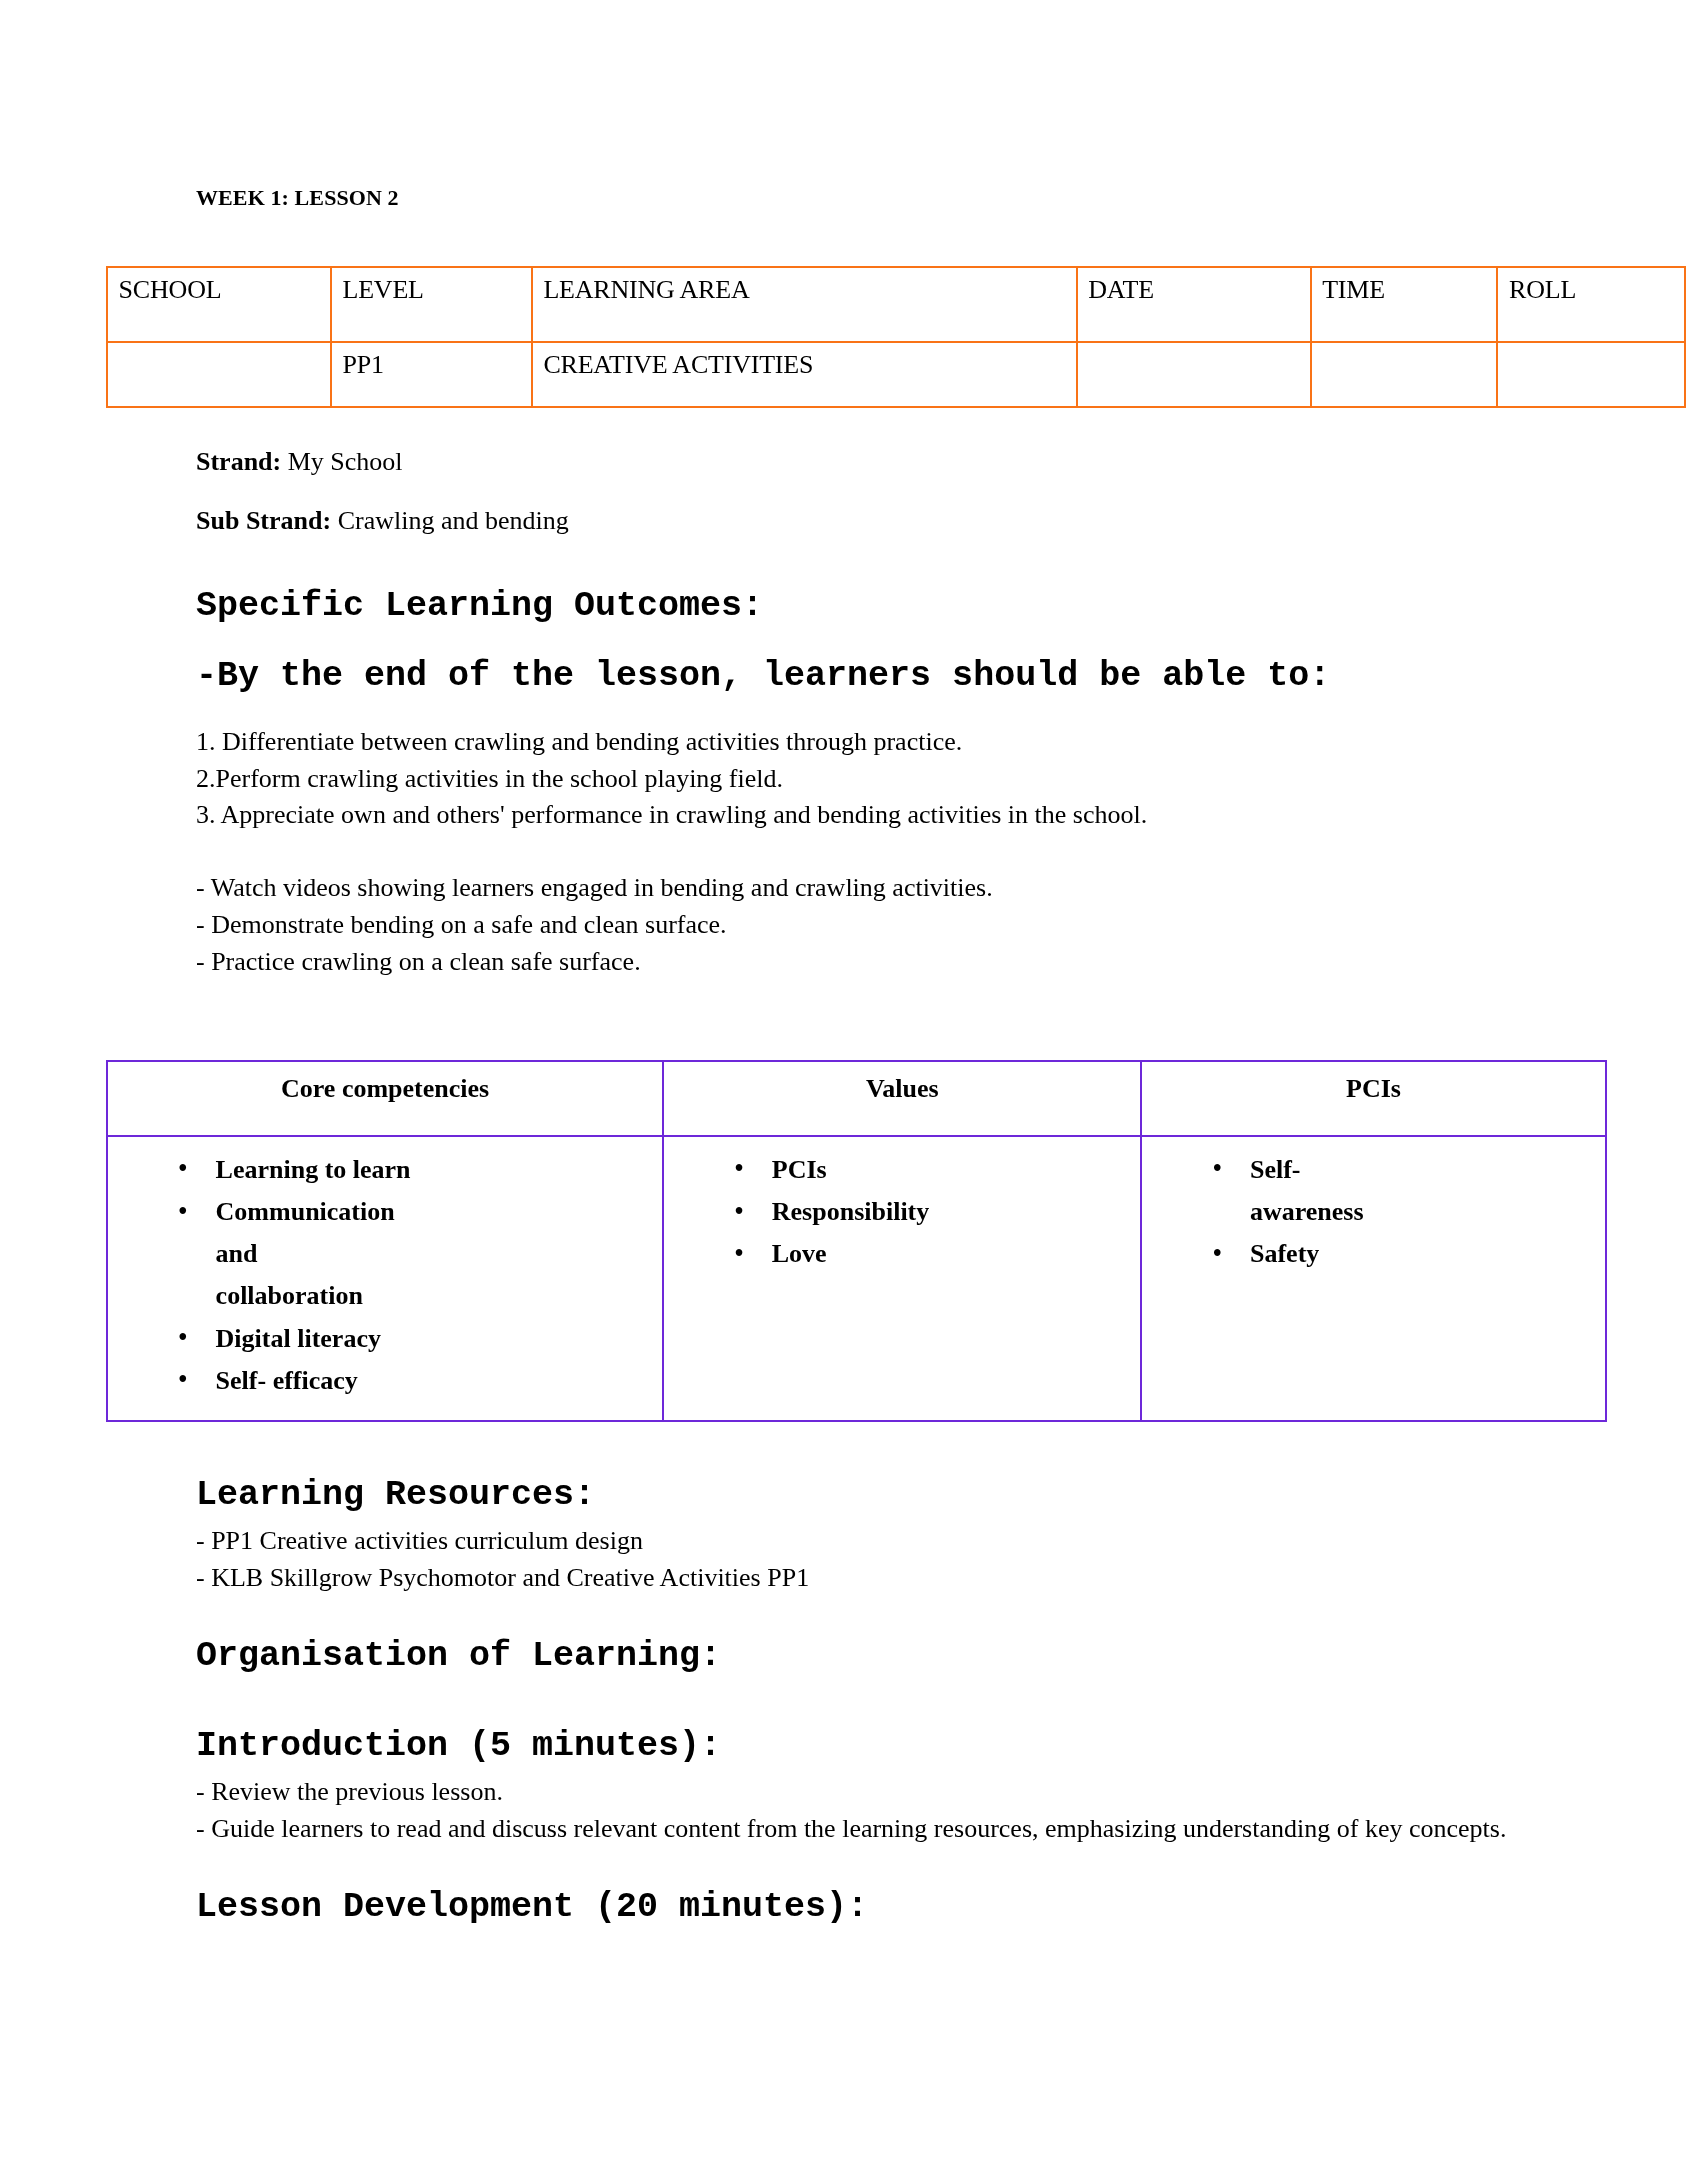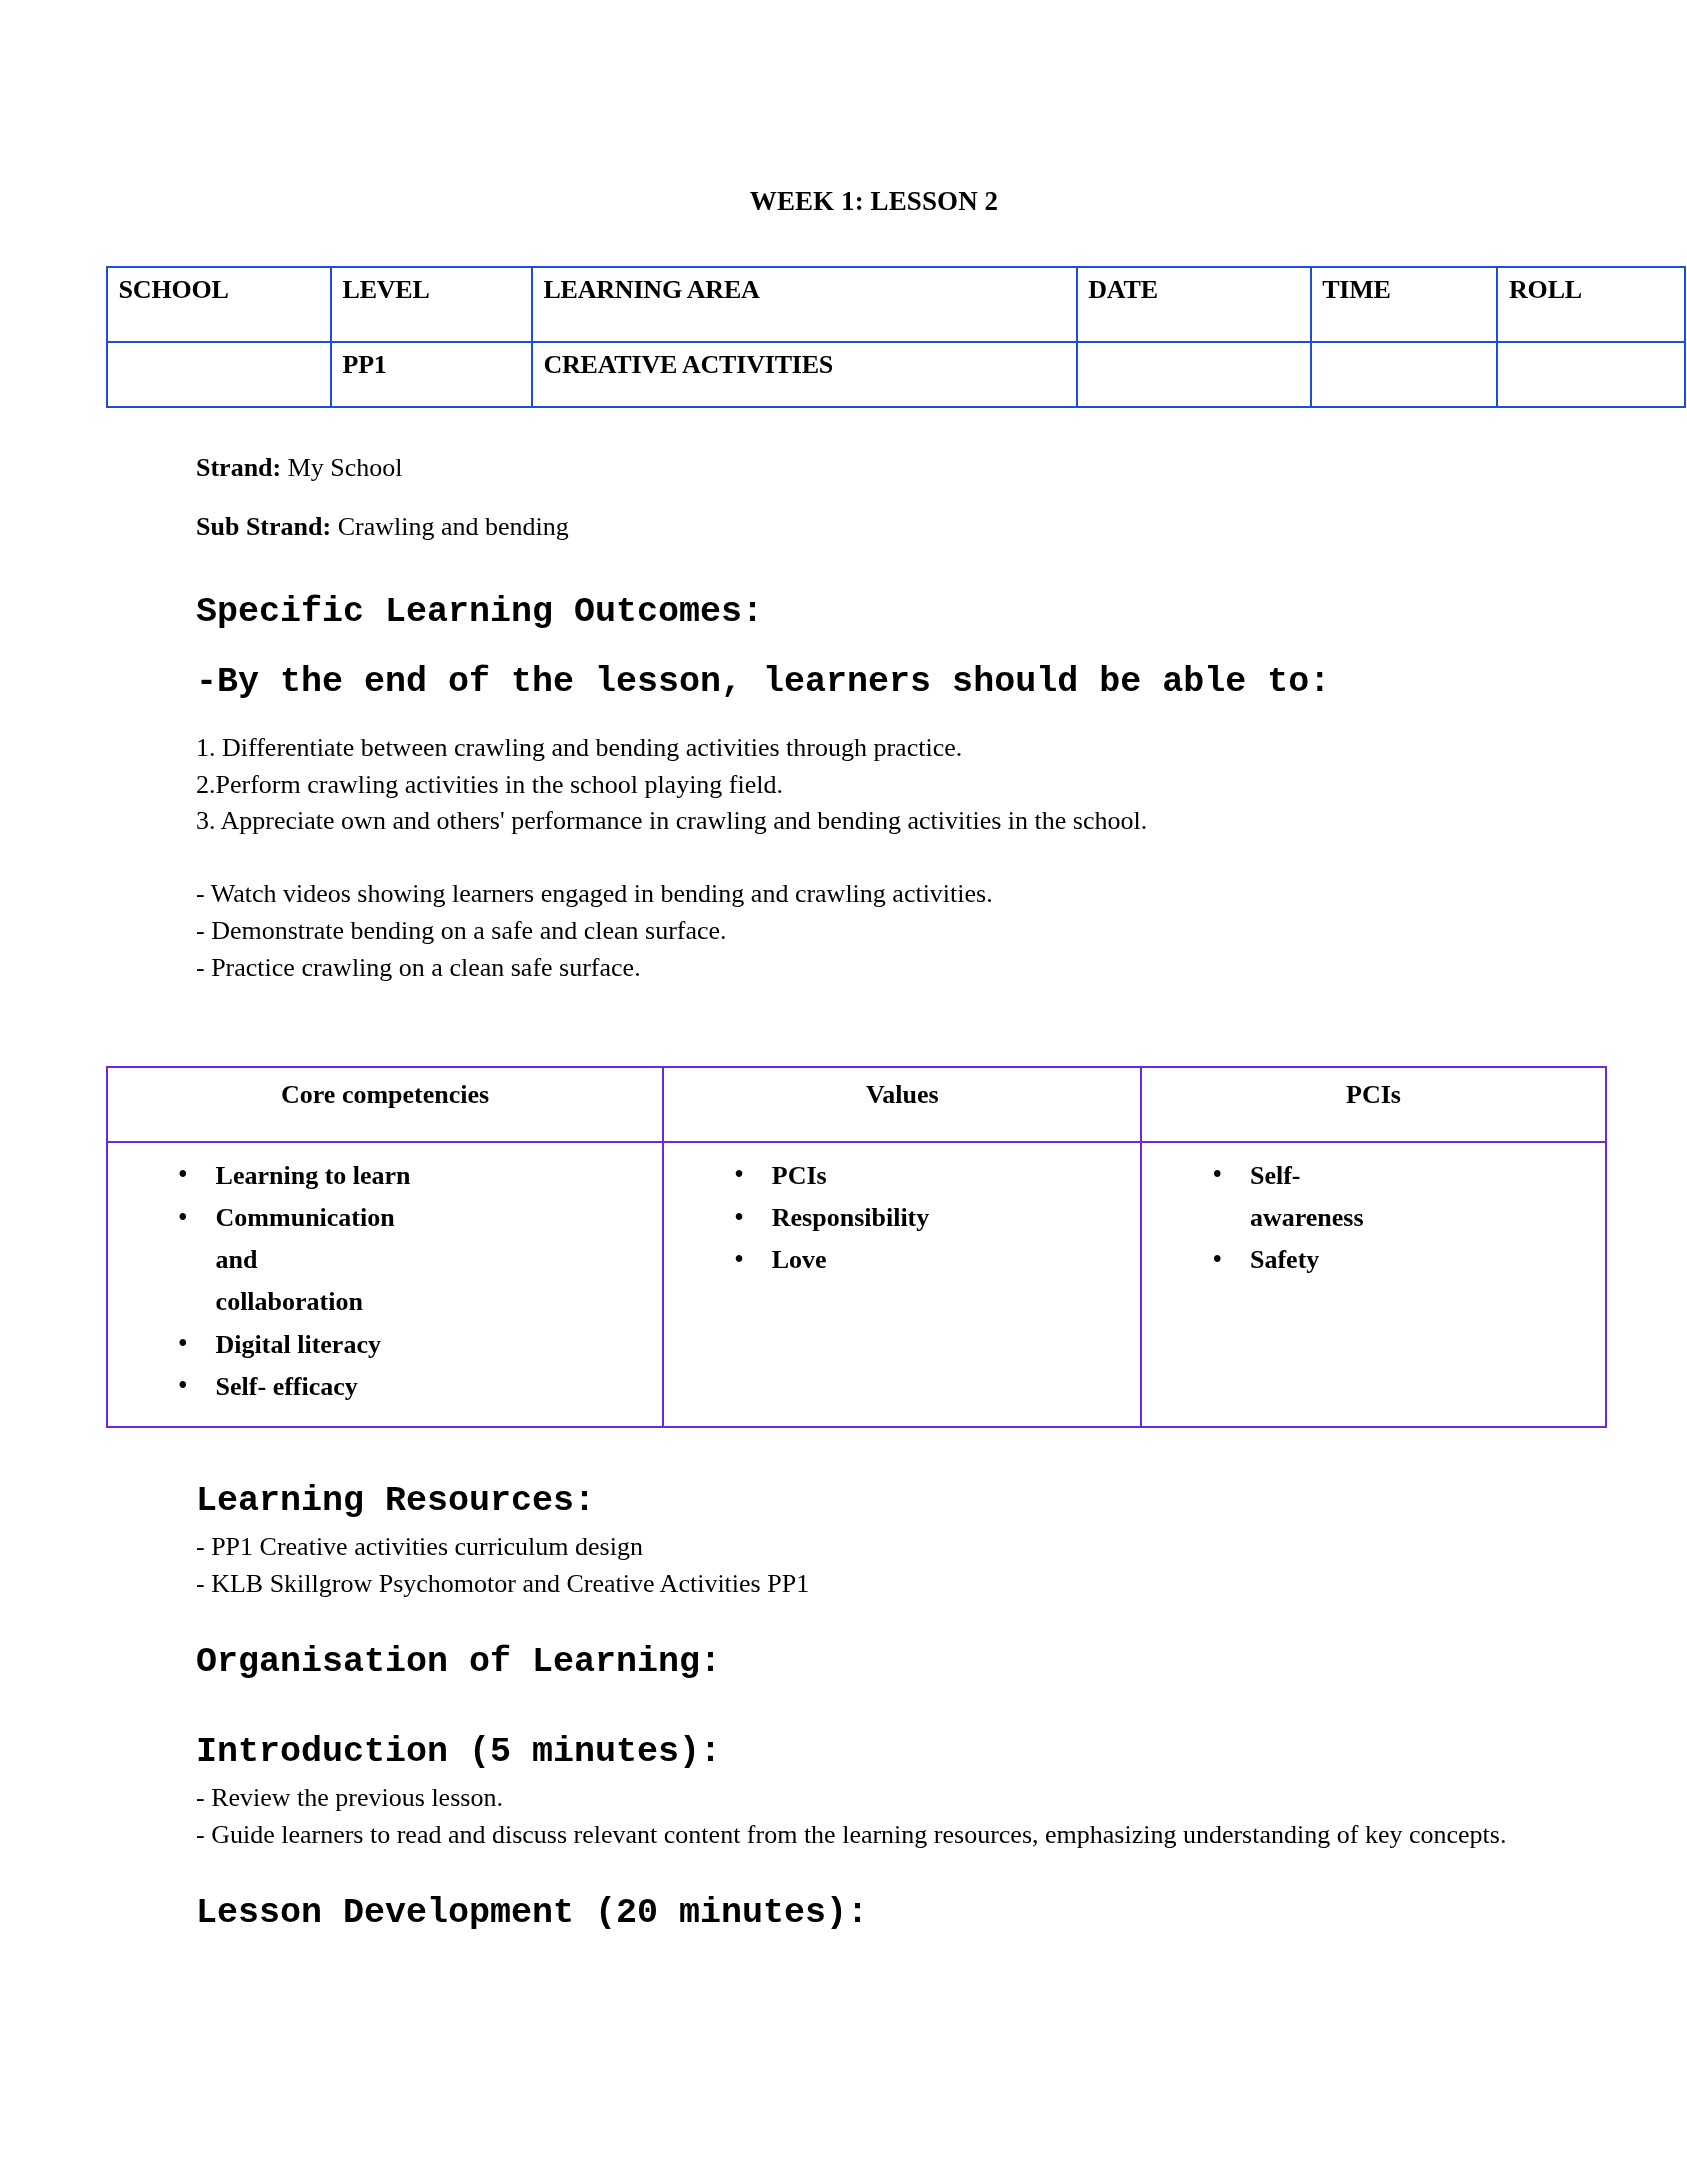--- a/index.html
+++ b/index.html
@@ -22,44 +22,43 @@
   }
   .content {
     position: absolute;
     left: 196px;
     top: 185px;
     width: 1356px;
   }
 
   
   .doc-title {
-    font-size: 27px;
+    font-size: 22px;
     font-weight: bold;
     letter-spacing: 0.1px;
     margin: 0 0 29px 0;
     line-height: 1.2;
-    text-align: center;
   }
 
   
   .info-table-wrap {
     position: absolute;
     left: -90px;
     top: 81px;
     width: 1446px;
   }
   table.info-table {
     border-collapse: collapse;
     width: 1446px;
     table-layout: fixed;
   }
   table.info-table td {
-    border: 2px solid #1d4ed8;
-    font-size: 26px;
-    font-weight: bold;
+    border: 2px solid #f97316;
+    font-size: 26px;
+    font-weight: normal;
     padding: 6.6px 9.3px 6.6px 10.6px;
     vertical-align: top;
     height: 52px;
     line-height: 1.15;
     letter-spacing: -0.2px;
   }
   table.info-table tr.row-head td { height: 60px; }
   table.info-table tr.row-body td { height: 50px; }
   .col-school { width: 202px; }
   .col-level  { width: 179px; }

